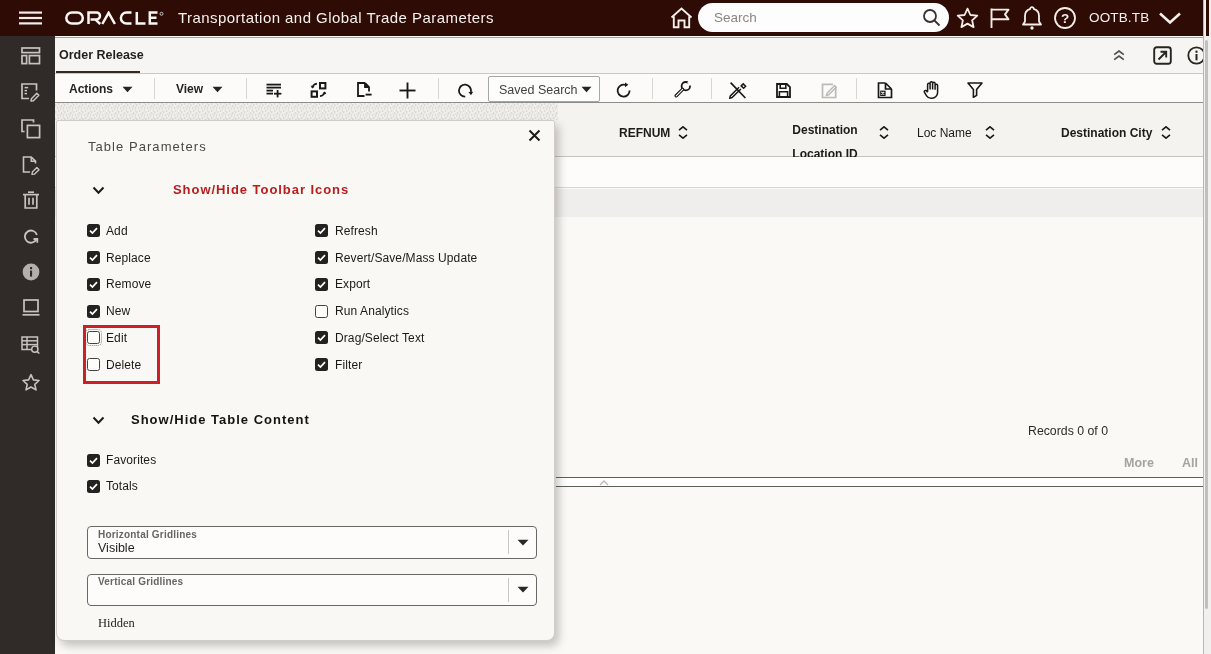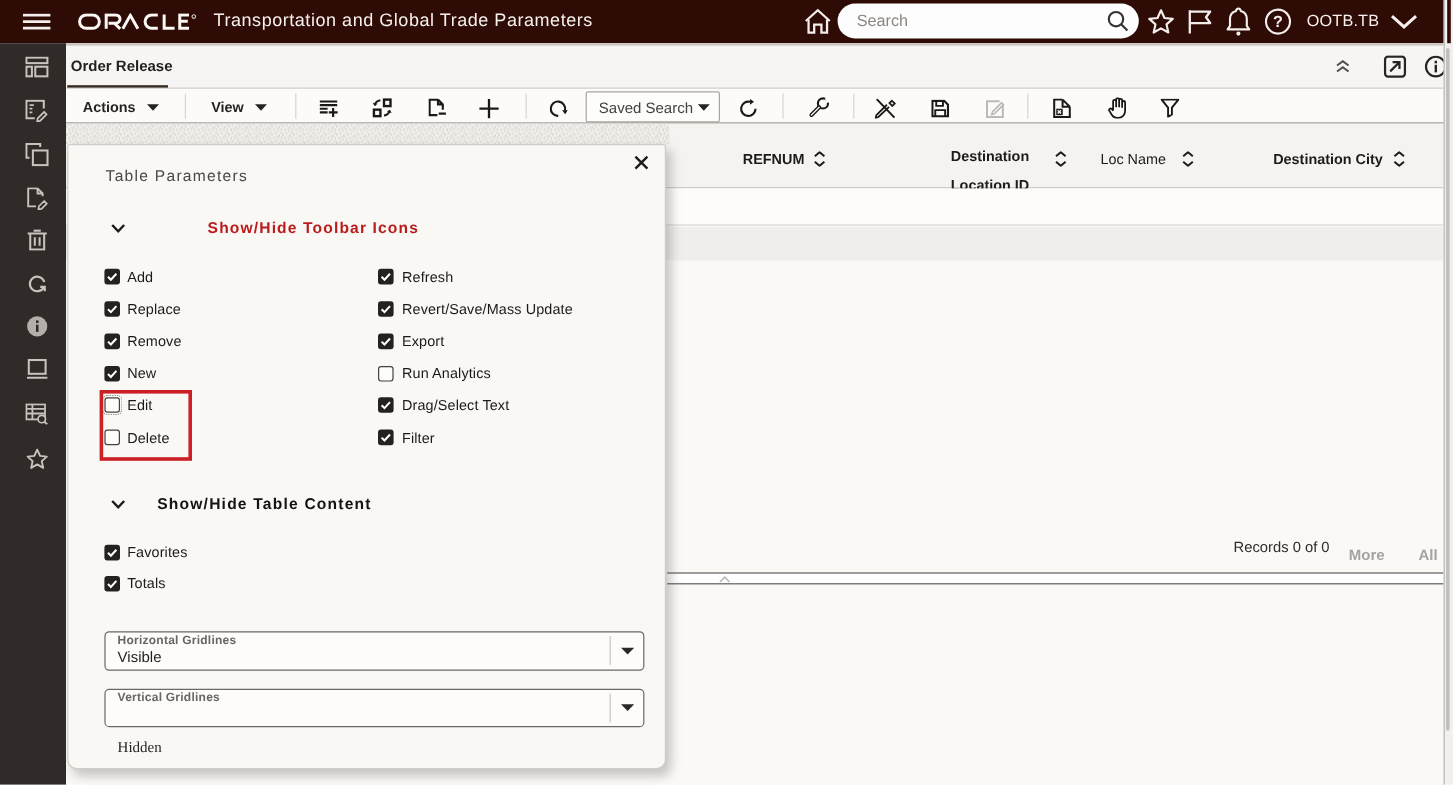--- a/index.html
+++ b/index.html
@@ -300,21 +300,21 @@
 <div class="abs" style="left:1061px;top:126px;font-size:12px;font-weight:bold;color:#1d1b19;">Destination City</div>
 <svg class="abs" style="left:1161px;top:126px" width="10" height="13" viewBox="0 0 10 13">
     <g fill="none" stroke="#1d1b19" stroke-width="1.6">
       <path d="M1 4.2 L5 0.8 L9 4.2"></path>
       <path d="M1 8.8 L5 12.2 L9 8.8"></path>
     </g>
   </svg>
 <div class="abs" style="left:55px;top:157px;width:1148px;height:31px;background:#fdfcfb;border-bottom:1px solid #d8d5d2;box-sizing:border-box;"></div>
 <div class="abs" style="left:55px;top:189px;width:1148px;height:28px;background:#f0eeec;"></div>
 
-<div class="abs" style="left:1028px;top:449px;white-space:nowrap;font-size:12.3px;color:#2e2c2a;">Records 0 of 0</div>
+<div class="abs" style="left:1028px;top:424px;white-space:nowrap;font-size:12.3px;color:#2e2c2a;">Records 0 of 0</div>
 <div class="abs" style="left:1124px;top:456px;font-size:12.5px;font-weight:bold;color:#a5a29f;">More</div>
 <div class="abs" style="left:1182px;top:456px;font-size:12.5px;font-weight:bold;color:#a5a29f;">All</div>
 
 <div class="abs" style="left:556px;top:477px;width:647px;height:10px;background:#ffffff;border-top:1.8px solid #5f5c59;border-bottom:1.8px solid #5f5c59;box-sizing:border-box;"></div>
 <svg class="abs" style="left:598px;top:479.5px" width="12" height="6" viewBox="0 0 12 6">
     <path d="M2 5 L6 1 L10 5" fill="none" stroke="#bdbab7" stroke-width="1.4"></path>
   </svg>
 
 <div class="abs" style="left:1203px;top:0;width:8px;height:654px;background:#f1f0ee;border-left:1px solid #b9b7b5;box-sizing:border-box;"></div>
 <div class="abs" style="left:1205.5px;top:0;width:3.5px;height:36px;background:#2e0b04;"></div>

